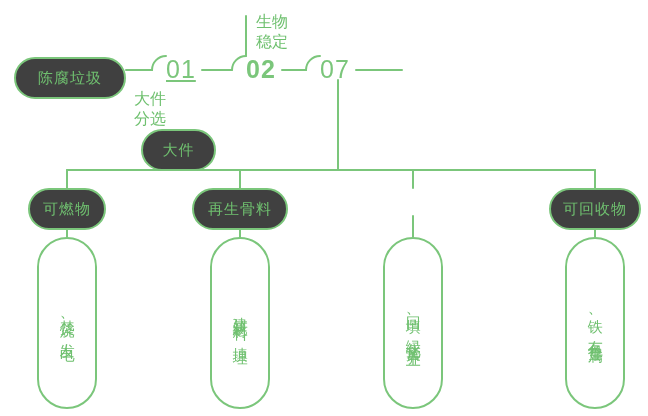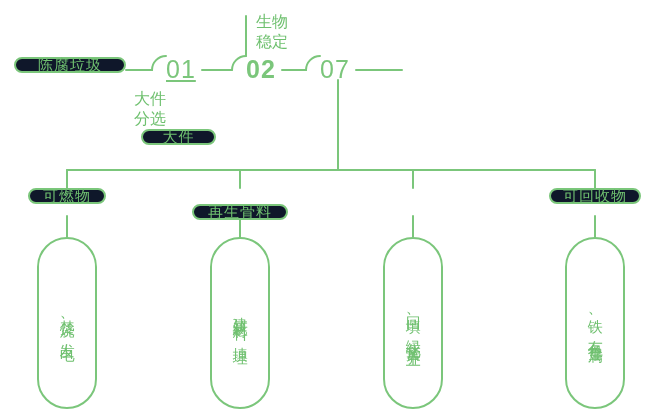--- a/index.html
+++ b/index.html
@@ -11,28 +11,28 @@
     position:relative;
     width:648px;height:416px;
     background:#ffffff;
     font-family:"Liberation Sans","DejaVu Sans",sans-serif;
     overflow:hidden;
   }
   .lines{position:absolute;left:0;top:0;z-index:0;}
   .pill{
     position:absolute;
     box-sizing:border-box;
-    height:16px;
+    height:42px;
     border:2px solid var(--green);
     border-radius:999px;
     display:flex;align-items:center;justify-content:center;
     color:var(--text-green);
     font-size:15px;
     letter-spacing:1px;
-    background:#0f172a;
+    background:#404040;
     z-index:2;
   }
   .stepnum{
     position:absolute;
     color:var(--green);
     font-size:25px;
     letter-spacing:1px;
     z-index:2;
   }
   .steplabel{
@@ -104,21 +104,21 @@
   <div class="steplabel" style="left:134px;top:89px;">大件分选</div>
   <div class="steplabel" style="left:256px;top:12px;">生物稳定</div>
 
   <div class="pill" style="left:141px;top:129px;width:75px;">
     <span>大件</span>
   </div>
 
   <div class="pill" style="left:28px;top:188px;width:78px;">
     <span>可燃物</span>
   </div>
-  <div class="pill" style="left:192px;top:204px;width:96px;">
+  <div class="pill" style="left:192px;top:188px;width:96px;">
     <span>再生骨料</span>
   </div>
   <div class="pill" style="left:549px;top:188px;width:92px;">
     <span>可回收物</span>
   </div>
 
   <div class="tallbox" style="left:37px;top:237px;">
     <span class="vtext">焚烧、发电</span>
   </div>
   <div class="tallbox" style="left:210px;top:237px;">

